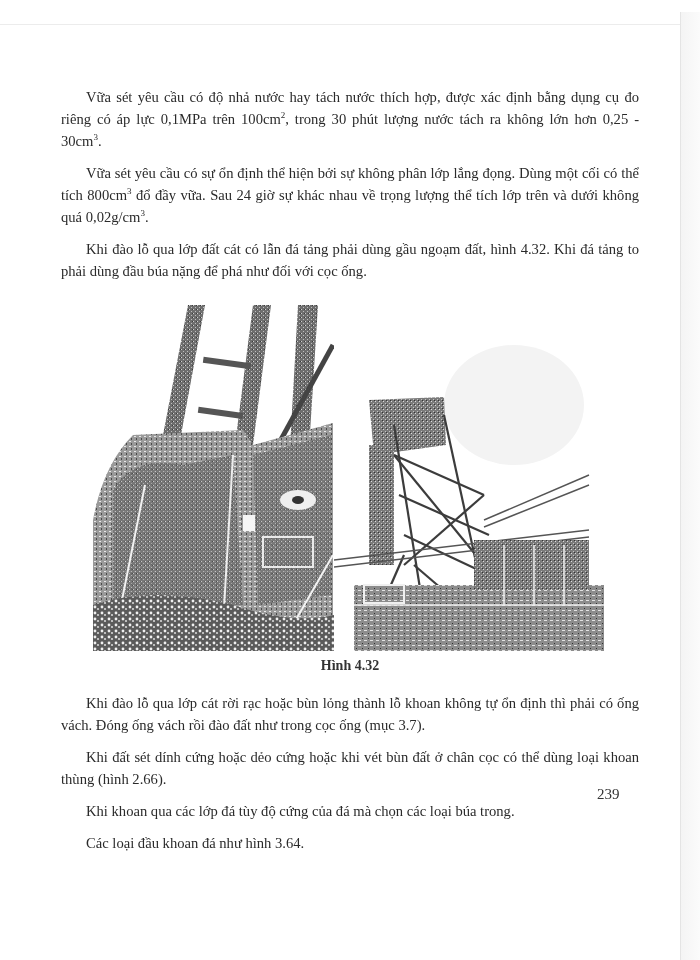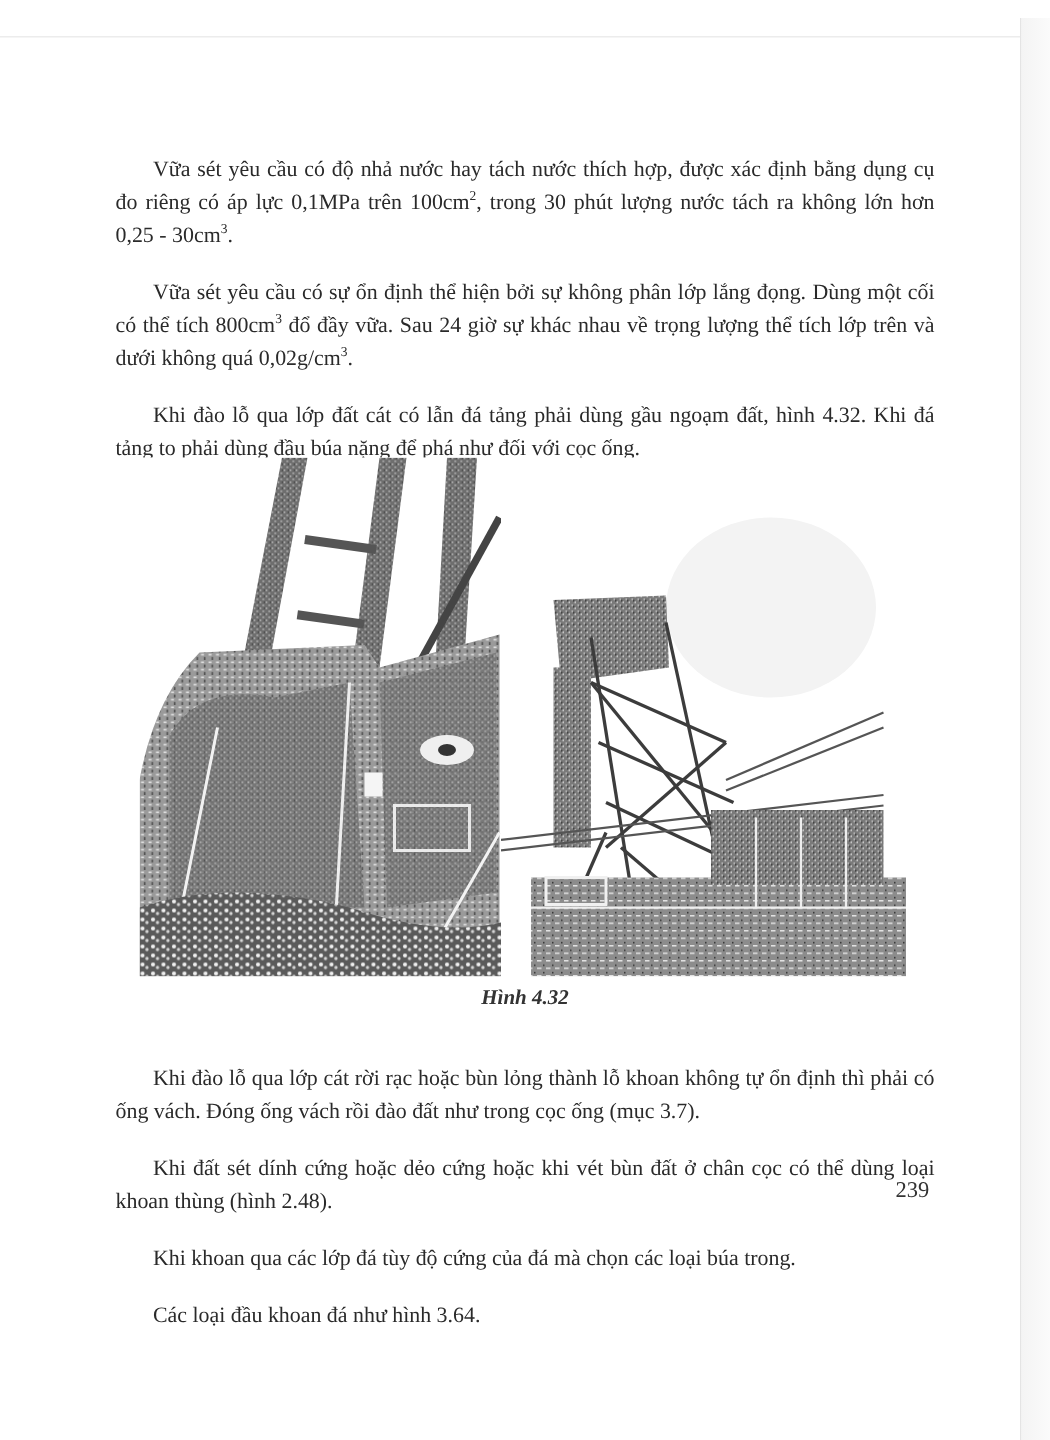--- a/index.html
+++ b/index.html
@@ -20,35 +20,35 @@
     }
     .page-shadow {
       position: absolute; left: 681px; top: 12px; width: 19px; height: 948px;
       background: linear-gradient(to right, #f4f4f4, #fbfbfb);
     }
     .text-block {
       position: absolute; left: 61px; width: 578px;
       font-size: 14.6px; line-height: 22px;
       text-align: justify;
     }
-    .para { margin: 16px; text-indent: 25px; }
+    .para { margin: 0; text-indent: 25px; }
     .para + .para { margin-top: 10px; }
     sup { font-size: 9px; line-height: 0; vertical-align: 6px; }
     .figure {
       position: absolute; left: 93px; top: 305px; width: 520px; height: 346px;
     }
     .photo {
       position: absolute; top: 0; height: 100%;
       overflow: hidden;
     }
     .photo-left { left: 0; width: 241px; background: #ffffff; }
     .photo-right { left: 241px; width: 279px; background: #ffffff; }
     .caption {
       position: absolute; left: 0; width: 700px; top: 658px;
-      text-align: center; font-style: italic; font-weight: bold;
+      text-align: center; font-weight: bold;
       font-size: 14px; color: #333;
     }
     .page-number {
       position: absolute; left: 597px; top: 786px;
       font-size: 15px; color: #333;
     }
   </style>
 </head>
 <body>
 
@@ -157,18 +157,18 @@
       </g>
       <rect x="30" y="280" width="40" height="18" fill="none" stroke="#f0f0f0" stroke-width="2"></rect>
     </svg>
   </div>
 </div>
 
 <div class="caption">Hình 4.32</div>
 
 <div class="text-block" style="top:692px;">
   <p class="para">Khi đào lỗ qua lớp cát rời rạc hoặc bùn lỏng thành lỗ khoan không tự ổn định thì phải có ống vách. Đóng ống vách rồi đào đất như trong cọc ống (mục 3.7).</p>
-  <p class="para">Khi đất sét dính cứng hoặc dẻo cứng hoặc khi vét bùn đất ở chân cọc có thể dùng loại khoan thùng (hình 2.48).</p>
+  <p class="para">Khi đất sét dính cứng hoặc dẻo cứng hoặc khi vét bùn đất ở chân cọc có thể dùng loại khoan thùng (hình 2.66).</p>
   <p class="para">Khi khoan qua các lớp đá tùy độ cứng của đá mà chọn các loại búa trong.</p>
   <p class="para">Các loại đầu khoan đá như hình 3.64.</p>
 </div>
 
 <div class="page-number">239</div>
 
 </body></html>

